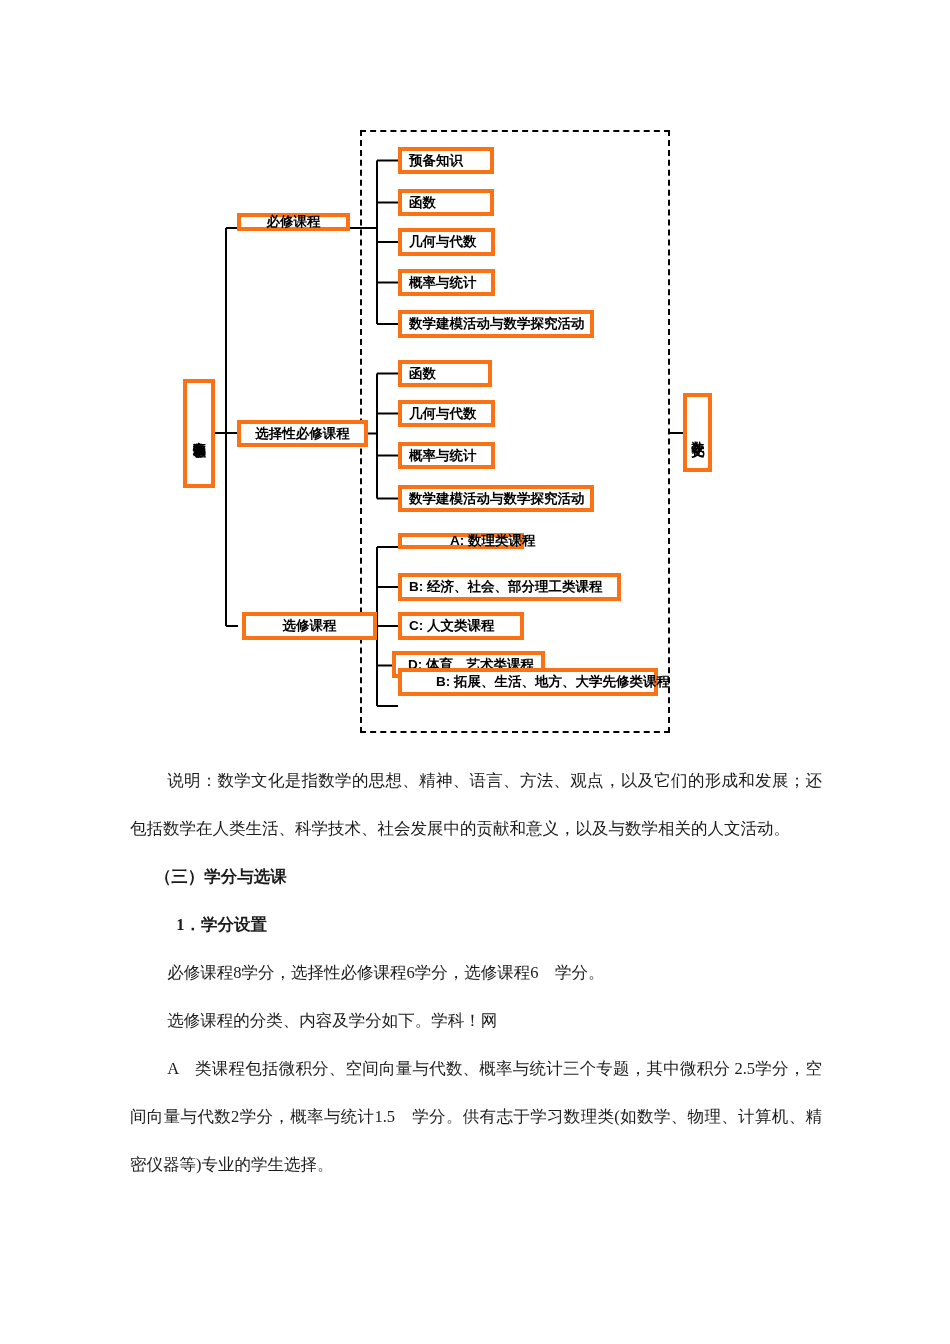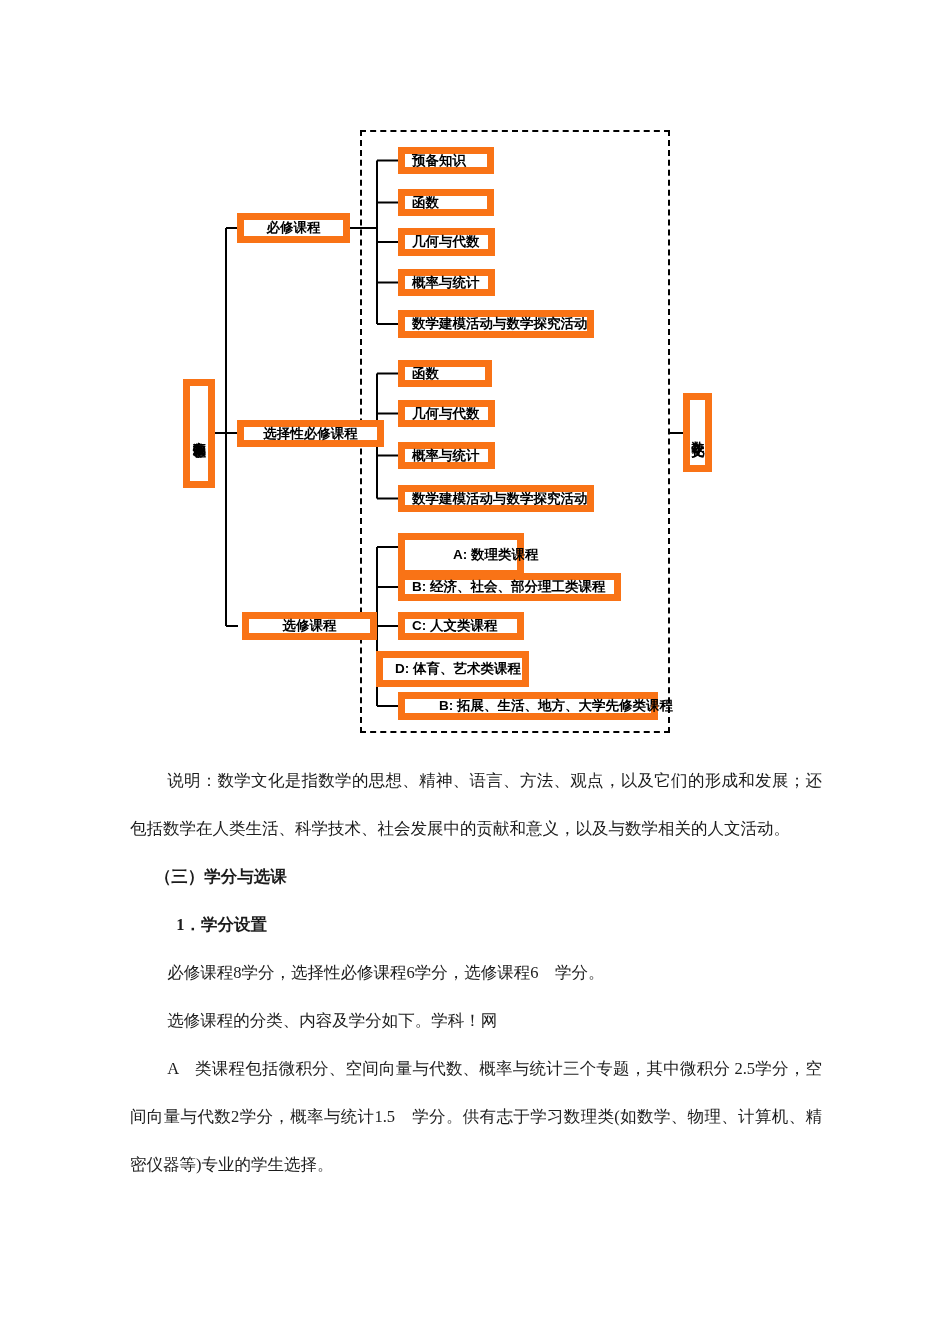--- a/index.html
+++ b/index.html
@@ -6,21 +6,21 @@
   .page {
     position:relative; width:950px; height:1344px; background:#ffffff;
     overflow:hidden; font-family:"Liberation Serif","DejaVu Serif",serif;
   }
   .diagram { position:absolute; left:0; top:0; width:950px; height:750px; }
   #diagram-svg { position:absolute; left:0; top:0; }
   .dashed-frame {
     position:absolute; border:2px dashed #000; box-sizing:border-box; background:transparent;
   }
   .dbox {
-    position:absolute; border:7px solid #f97316; background:#fff; box-sizing:border-box;
+    position:absolute; border:4px solid #f97316; background:#fff; box-sizing:border-box;
     color:#000; font-weight:bold; font-size:13.5px;
     font-family:"Liberation Sans","DejaVu Sans",sans-serif;
     display:flex; align-items:center; white-space:nowrap;
   }
   .dbox.child  { justify-content:flex-start; padding-left:7px; }
   .dbox.branch { justify-content:center; }
   .dbox.vert {
     writing-mode:vertical-rl; text-orientation:upright;
     justify-content:center; letter-spacing:1px; font-size:13px;
   }
@@ -63,37 +63,37 @@
         <line x1="377" y1="547" x2="398" y2="547" stroke="#000" stroke-width="2"></line>
         <line x1="377" y1="587" x2="398" y2="587" stroke="#000" stroke-width="2"></line>
         <line x1="377" y1="626" x2="398" y2="626" stroke="#000" stroke-width="2"></line>
         <line x1="377" y1="665.5" x2="398" y2="665.5" stroke="#000" stroke-width="2"></line>
         <line x1="377" y1="706" x2="398" y2="706" stroke="#000" stroke-width="2"></line>
       </svg>
     <div class="dashed-frame" style="left:360px; top:130px; width:310px; height:603px;"></div>
     <div id="diagram-nodes">
         <div class="dbox vert" style="left: 183px; top: 379px; width: 32px; height: 109px;">高中数学课程</div>
         <div class="dbox vert" style="left: 683px; top: 393px; width: 29px; height: 79px;">数学文化</div>
-        <div class="dbox branch" style="left: 237px; top: 213px; width: 113px; height: 30px;">必修课程</div>
+        <div class="dbox branch" style="left: 237px; top: 213px; width: 113px; height: 18px;">必修课程</div>
         <div class="dbox child" style="left: 398px; top: 147px; width: 96px; height: 27px;">预备知识</div>
         <div class="dbox child" style="left: 398px; top: 189px; width: 96px; height: 27px;">函数</div>
         <div class="dbox child" style="left: 398px; top: 228px; width: 97px; height: 28px;">几何与代数</div>
         <div class="dbox child" style="left: 398px; top: 269px; width: 97px; height: 27px;">概率与统计</div>
         <div class="dbox child" style="left: 398px; top: 310px; width: 196px; height: 28px;">数学建模活动与数学探究活动</div>
-        <div class="dbox branch" style="left: 237px; top: 420px; width: 147px; height: 27px;">选择性必修课程</div>
+        <div class="dbox branch" style="left: 237px; top: 420px; width: 131px; height: 27px;">选择性必修课程</div>
         <div class="dbox child" style="left: 398px; top: 360px; width: 94px; height: 27px;">函数</div>
         <div class="dbox child" style="left: 398px; top: 400px; width: 97px; height: 27px;">几何与代数</div>
         <div class="dbox child" style="left: 398px; top: 442px; width: 97px; height: 27px;">概率与统计</div>
         <div class="dbox child" style="left: 398px; top: 485px; width: 196px; height: 27px;">数学建模活动与数学探究活动</div>
         <div class="dbox branch" style="left: 242px; top: 612px; width: 135px; height: 28px;">选修课程</div>
-        <div class="dbox child" style="left: 398px; top: 533px; width: 126px; height: 44px; padding-left: 48px;">A: 数理类课程</div>
+        <div class="dbox child" style="left: 398px; top: 533px; width: 126px; height: 16px; padding-left: 48px;">A: 数理类课程</div>
         <div class="dbox child" style="left: 398px; top: 573px; width: 223px; height: 28px;">B: 经济、社会、部分理工类课程</div>
         <div class="dbox child" style="left: 398px; top: 612px; width: 126px; height: 28px; text-align: center;">C: 人文类课程</div>
-        <div class="dbox child" style="left: 376px; top: 651px; width: 153px; height: 36px; padding-left: 12px;">D: 体育、艺术类课程</div>
-        <div class="dbox child" style="left: 398px; top: 692px; width: 260px; height: 28px; padding-left: 34px;">B: 拓展、生活、地方、大学先修类课程</div>
+        <div class="dbox child" style="left: 392px; top: 651px; width: 153px; height: 27px; padding-left: 12px;">D: 体育、艺术类课程</div>
+        <div class="dbox child" style="left: 398px; top: 668px; width: 260px; height: 28px; padding-left: 34px;">B: 拓展、生活、地方、大学先修类课程</div>
       </div>
   </div>
 
   <div class="bodytext">
     <p class="para">说明：数学文化是指数学的思想、精神、语言、方法、观点，以及它们的形成和发展；还包括数学在人类生活、科学技术、社会发展中的贡献和意义，以及与数学相关的人文活动。</p>
     <p class="h-sec">（三）学分与选课</p>
     <p class="h-sub">1．学分设置</p>
     <p class="para">必修课程8学分，选择性必修课程6学分，选修课程6　学分。</p>
     <p class="para">选修课程的分类、内容及学分如下。学科！网</p>
     <p class="para">A　类课程包括微积分、空间向量与代数、概率与统计三个专题，其中微积分 2.5学分，空间向量与代数2学分，概率与统计1.5　学分。供有志于学习数理类(如数学、物理、计算机、精密仪器等)专业的学生选择。</p>

